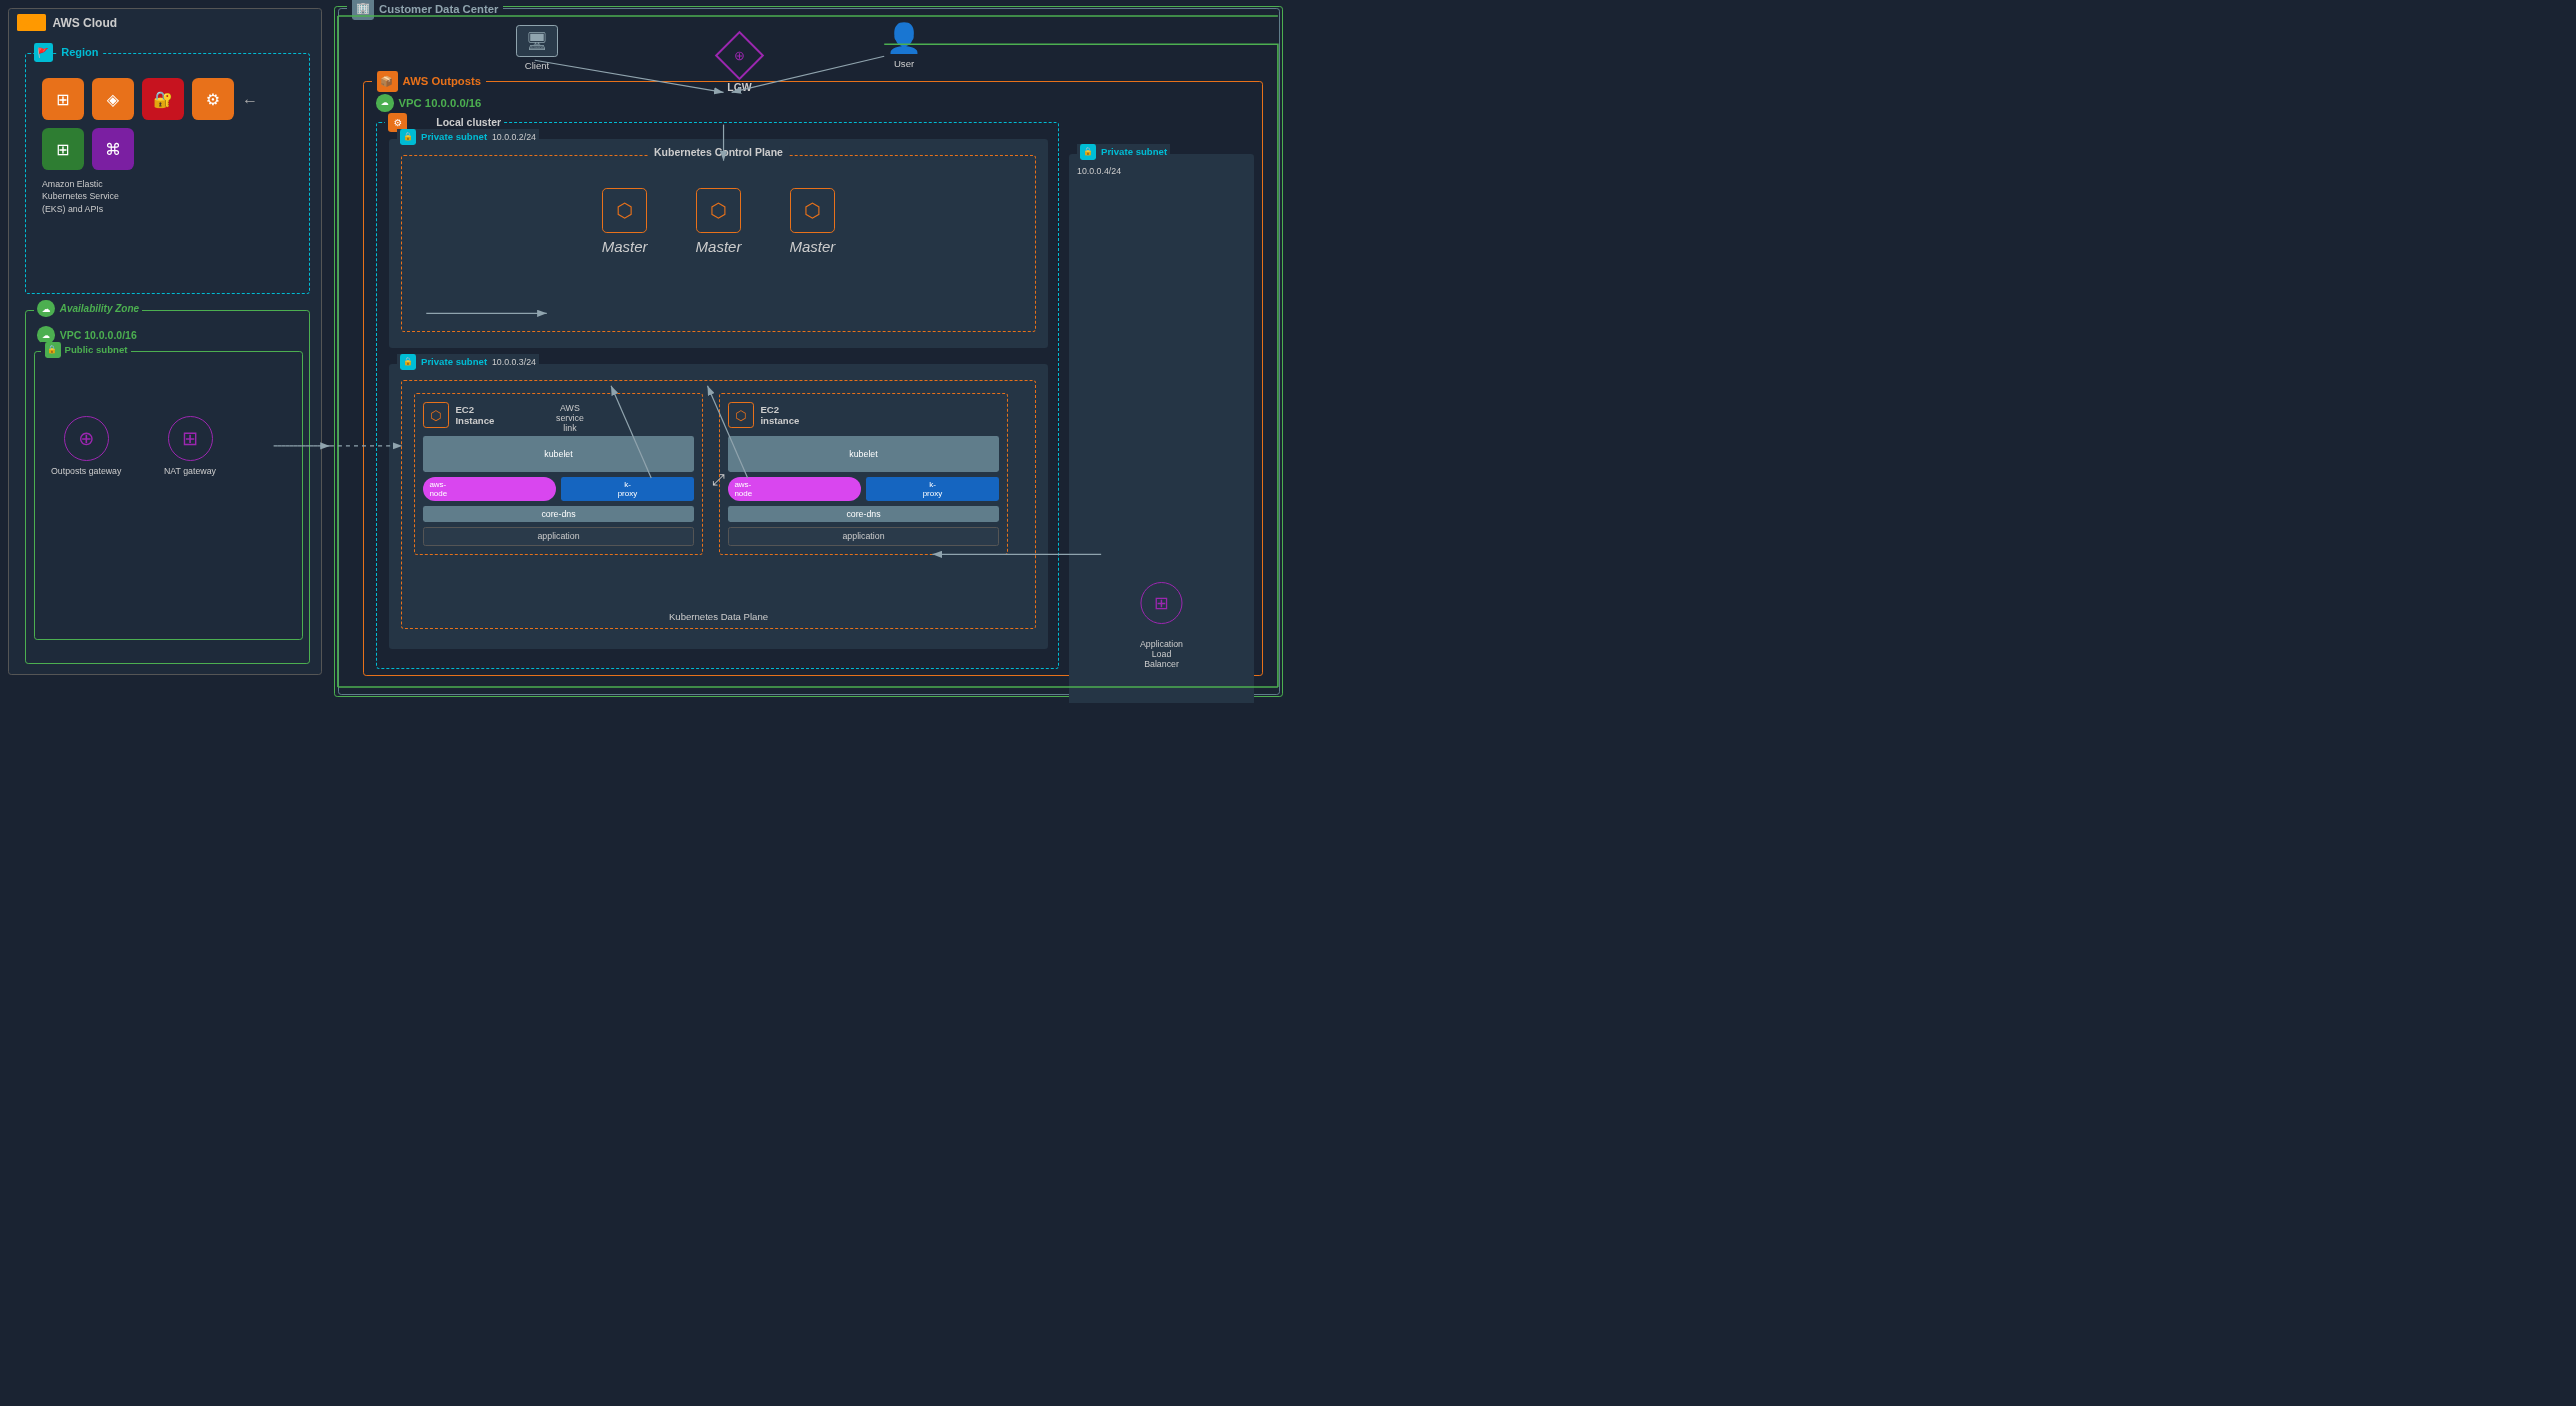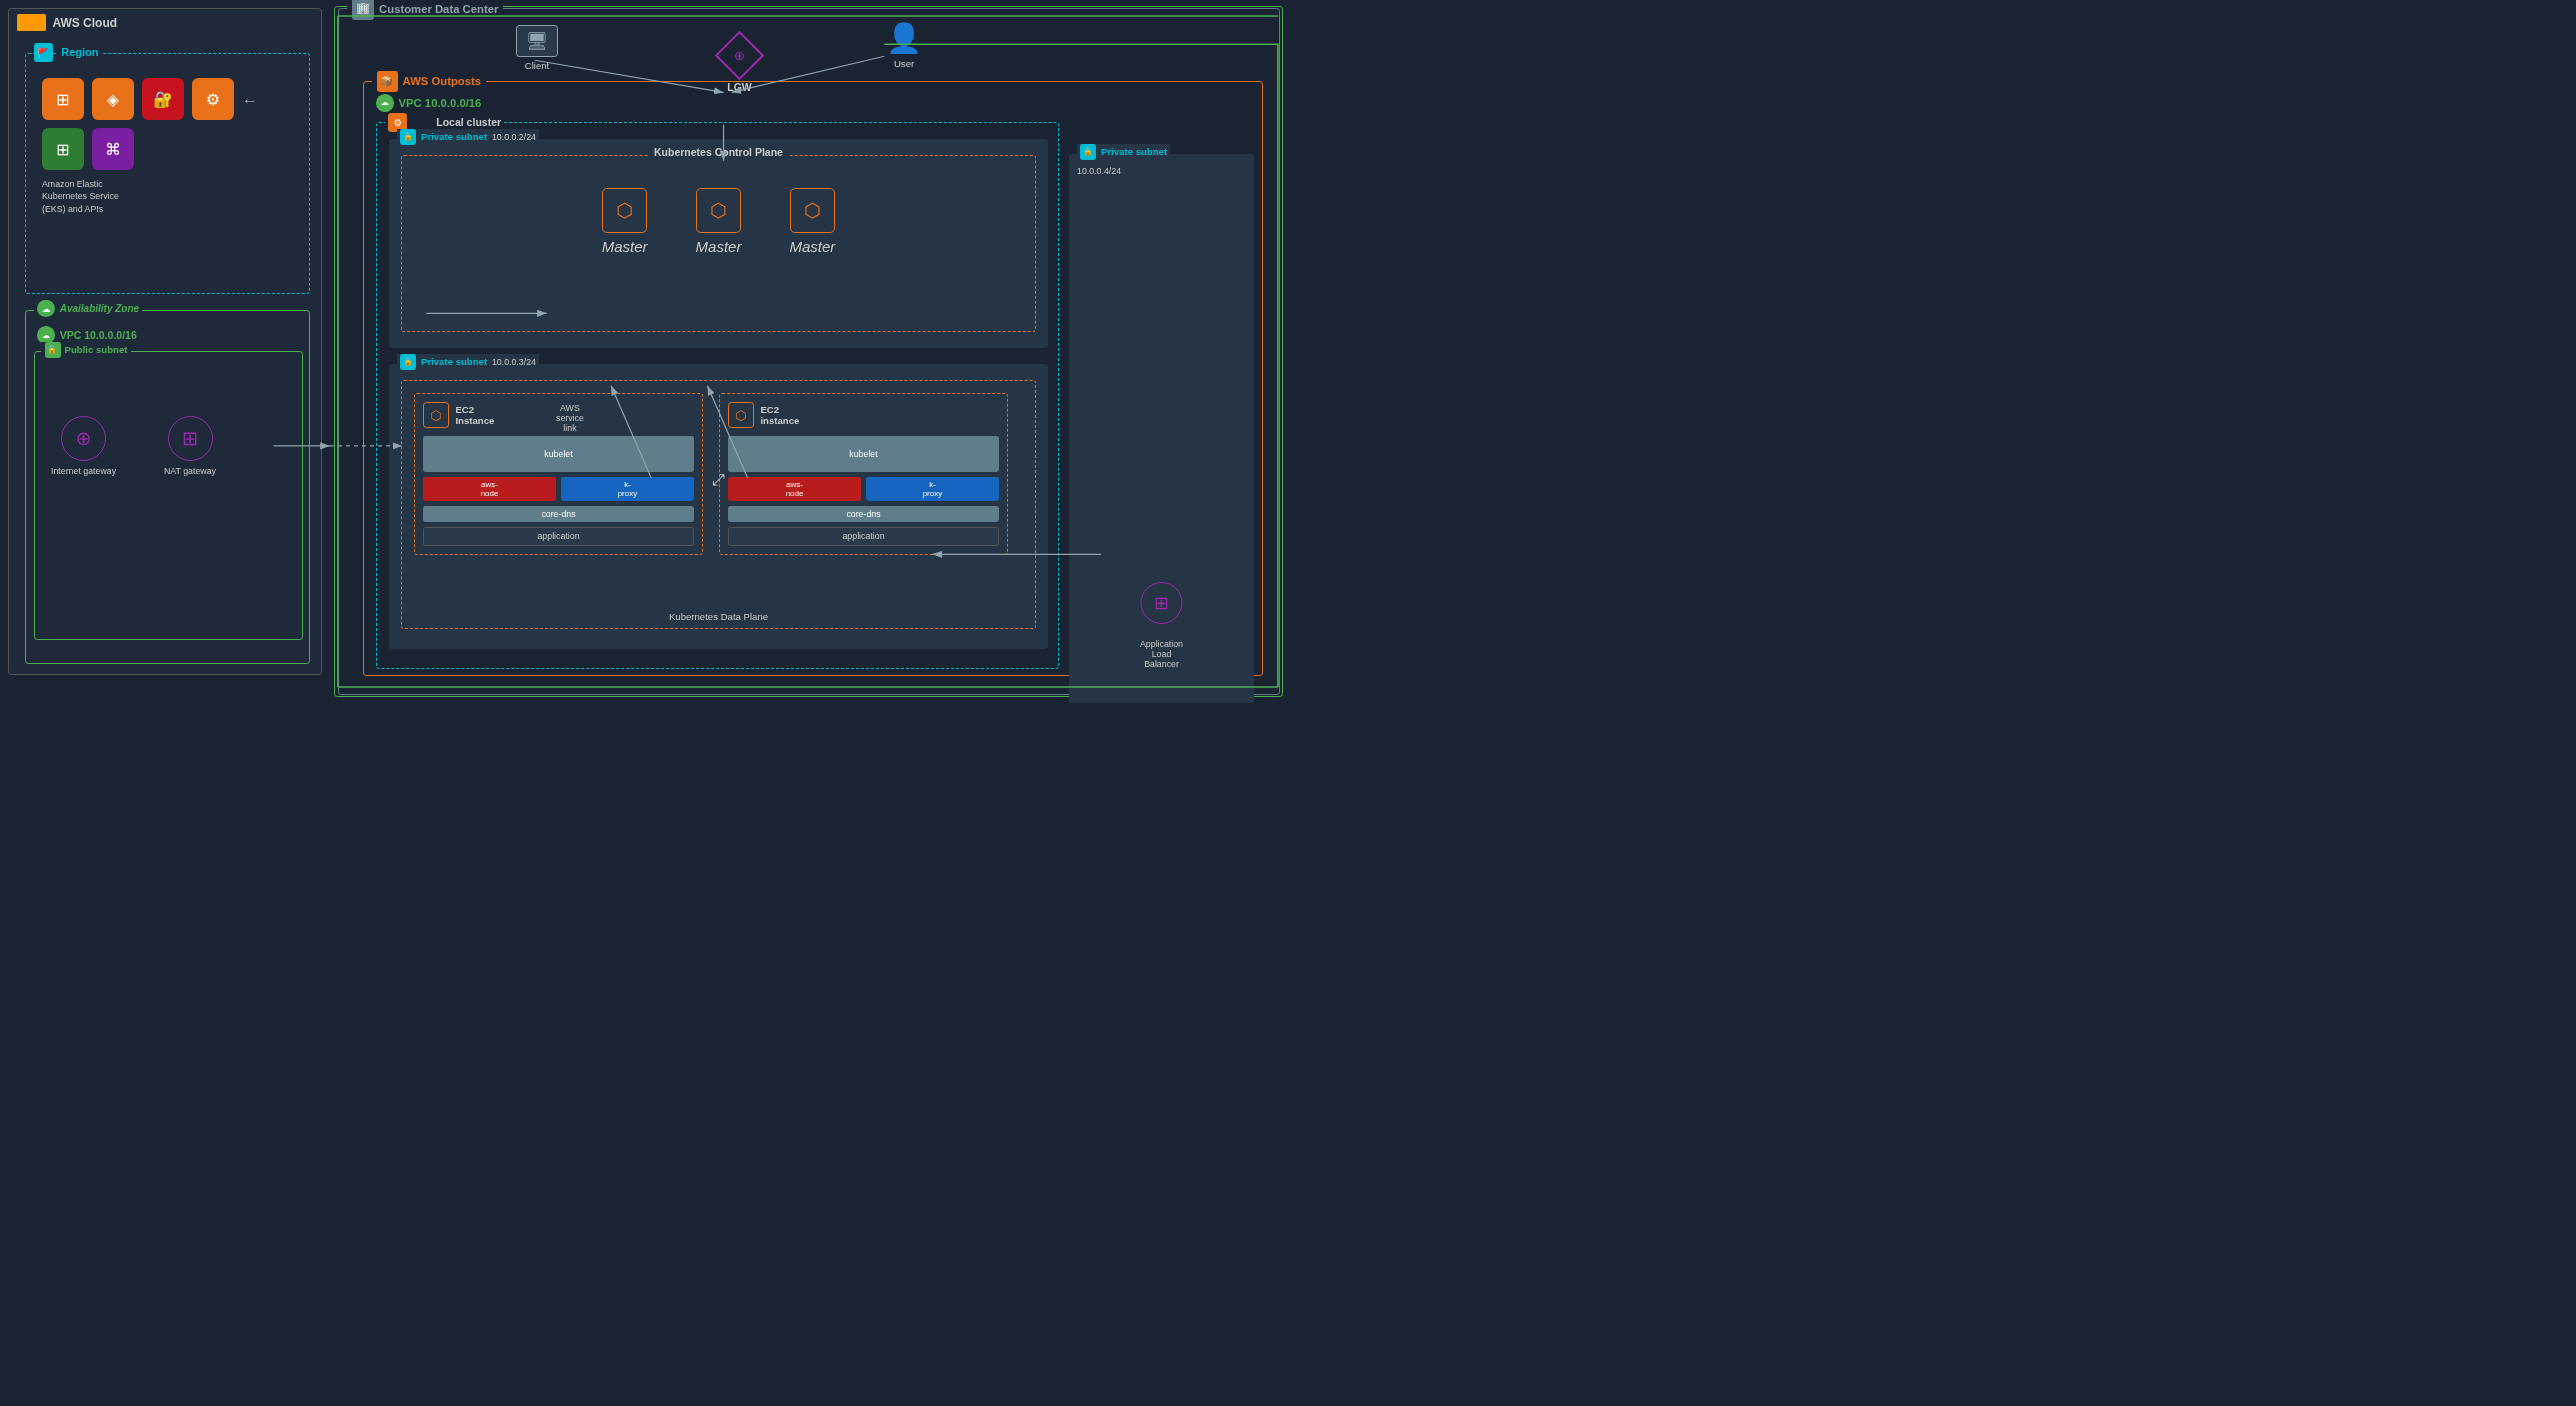--- a/index.html
+++ b/index.html
@@ -423,24 +423,24 @@
       background: #607d8b;
       border-radius: 2.4px;
       color: white; font-size: 8.8px;
       text-align: center; padding: 13px;
       margin-bottom: 4.8px;
     }
     .node-row {
       display: flex; gap: 4.8px; margin-bottom: 4.8px;
     }
     .aws-node-chip {
-      background: #b91c1c;
-      border-radius: 2px; color: white;
+      background: #d946ef;
+      border-radius: 12px; color: white;
       font-size: 8px; padding: 3.2px 6.4px;
-      flex: 1; text-align: center;
+      flex: 1; text-align: left;
     }
     .kproxy-chip {
       background: #1565c0;
       border-radius: 2.4px; color: white;
       font-size: 8px; padding: 3.2px 6.4px;
       flex: 1; text-align: center;
     }
     .coredns-bar {
       background: #607d8b;
       border-radius: 2.4px; color: white;
@@ -562,21 +562,21 @@
       </div>
 
       <div class="public-subnet">
         <div class="public-subnet-header">
           <div class="subnet-icon">🔒</div>
           <span class="subnet-label">Public subnet</span>
         </div>
 
         <div class="igw">
           <div class="igw-icon">⊕</div>
-          <span class="igw-label">Internet gateway</span>
+          <span class="igw-label">Outposts gateway</span>
         </div>
 
         <div class="nat-gw">
           <div class="nat-icon">⊞</div>
           <span class="nat-label">NAT gateway</span>
         </div>
       </div>
     </div>
   </div>
 

